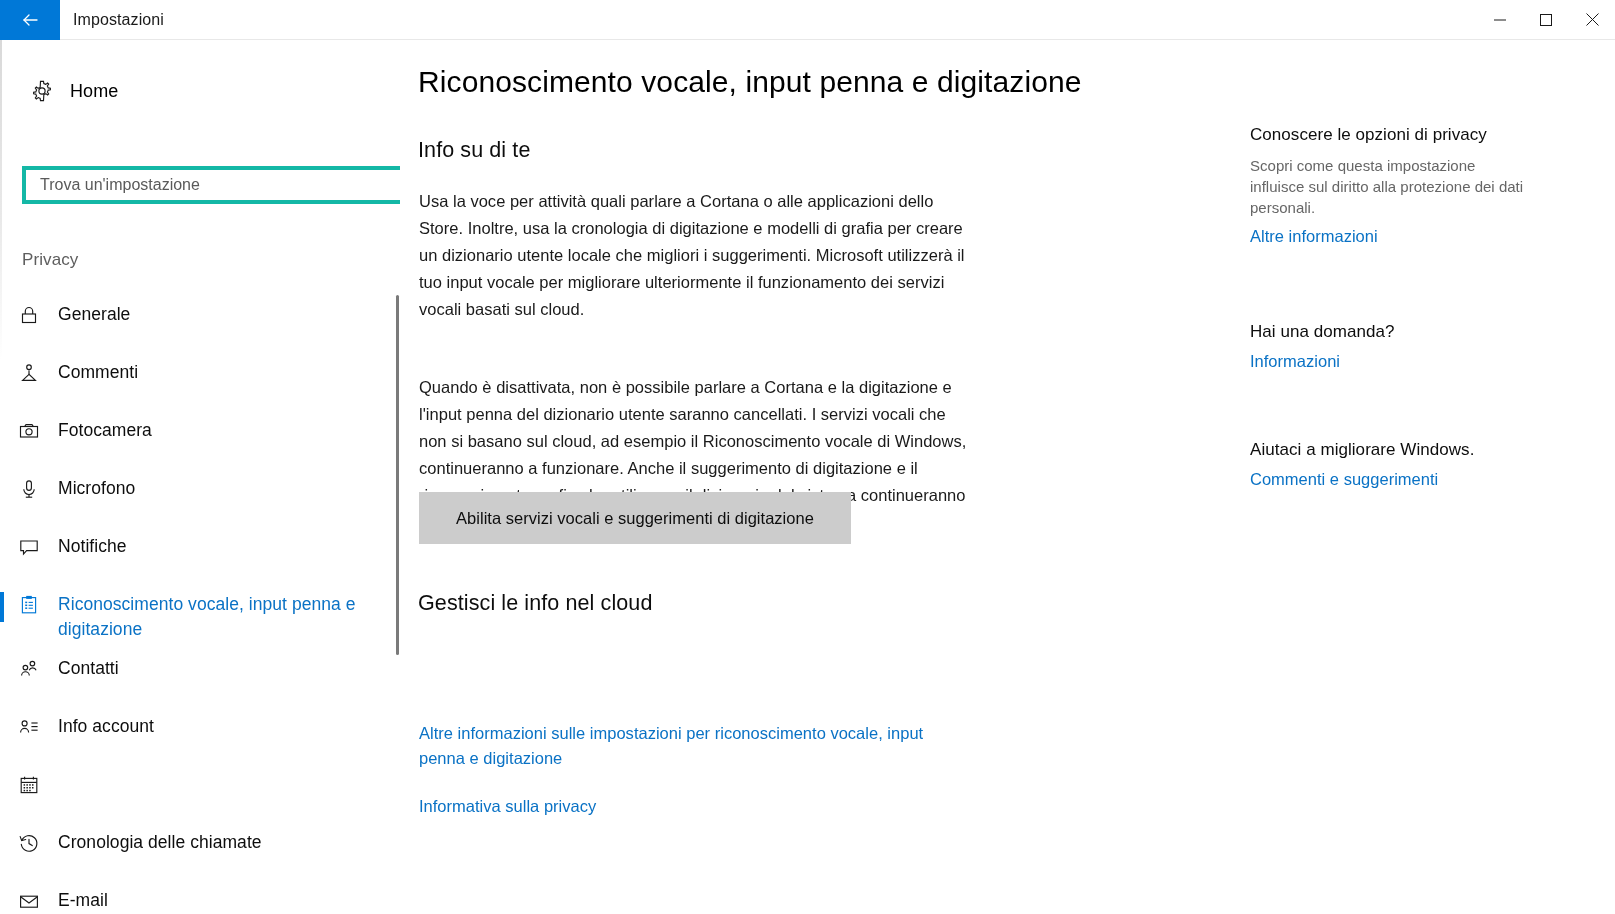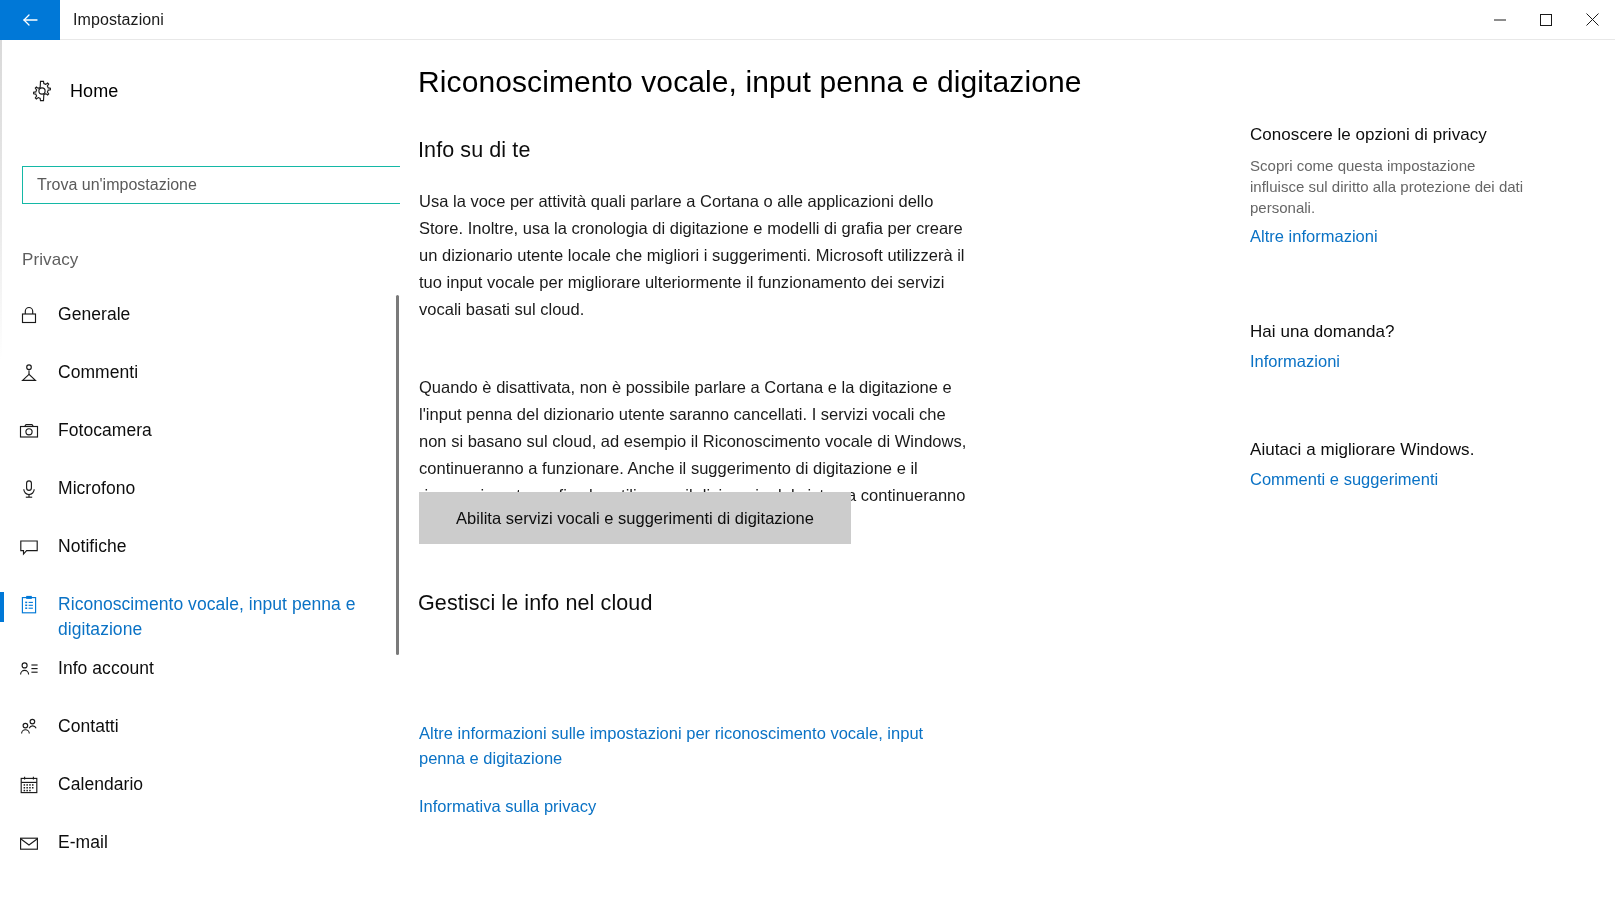--- a/index.html
+++ b/index.html
@@ -107,21 +107,21 @@
     font-size: 18px;
     color: #000000;
     letter-spacing: 0.1px;
   }
 
   .searchbox {
     position: absolute;
     top: 126px; left: 22px;
     width: 420px;
     height: 38px;
-    border: 1px solid #14b8a6;
+    border: 4px solid #14b8a6;
     background: #ffffff;
     display: flex;
     align-items: center;
     cursor: text;
   }
   .searchbox input {
     flex: 1 1 auto;
     border: 0;
     outline: 0;
     background: transparent;
@@ -459,41 +459,41 @@
             <line x1="10.6" y1="14.2" x2="14.9" y2="14.2" stroke-width="1.1"></line>
           </svg>
         </span>
         <span class="nav-label">Riconoscimento vocale, input penna e digitazione</span>
       </div>
 
       <div class="nav-item">
         <span class="sel-bar"></span>
         <span class="nav-icon">
           <svg width="22" height="22" viewBox="0 0 22 22" fill="none" stroke="currentColor" stroke-width="1.15">
+            <circle cx="7.4" cy="9.6" r="2.3"></circle>
+              <path d="M3.6 17.6 a3.85 3.85 0 0 1 7.7 0"></path>
+            <circle cx="14.4" cy="5.6" r="2.3"></circle>
+              <path d="M11.2 12.2 a3.7 3.7 0 0 1 6.9 0"></path>
+          </svg>
+        </span>
+        <span class="nav-label">Contatti</span>
+      </div>
+
+      <div class="nav-item">
+        <span class="sel-bar"></span>
+        <span class="nav-icon">
+          <svg width="22" height="22" viewBox="0 0 22 22" fill="none" stroke="currentColor" stroke-width="1.15">
             <circle cx="6.6" cy="7.4" r="2.5"></circle>
               <path d="M2.6 16.4 a4 4 0 0 1 8 0"></path>
             <line x1="13.4" y1="7" x2="19.6" y2="7"></line>
               <line x1="13.4" y1="10.6" x2="19.6" y2="10.6"></line>
               <line x1="13.4" y1="14.2" x2="19.6" y2="14.2"></line>
           </svg>
         </span>
         <span class="nav-label">Info account</span>
-      </div>
-
-      <div class="nav-item">
-        <span class="sel-bar"></span>
-        <span class="nav-icon">
-          <svg width="22" height="22" viewBox="0 0 22 22" fill="none" stroke="currentColor" stroke-width="1.15">
-            <circle cx="7.4" cy="9.6" r="2.3"></circle>
-              <path d="M3.6 17.6 a3.85 3.85 0 0 1 7.7 0"></path>
-            <circle cx="14.4" cy="5.6" r="2.3"></circle>
-              <path d="M11.2 12.2 a3.7 3.7 0 0 1 6.9 0"></path>
-          </svg>
-        </span>
-        <span class="nav-label">Contatti</span>
       </div>
 
       <div class="nav-item">
         <span class="sel-bar"></span>
         <span class="nav-icon">
           <svg width="22" height="22" viewBox="0 0 22 22" fill="none" stroke="currentColor" stroke-width="1.15">
             <rect x="3.2" y="4.4" width="15.6" height="14.2"></rect>
             <line x1="3.2" y1="8.4" x2="18.8" y2="8.4"></line>
             <line x1="6.6" y1="2.7" x2="6.6" y2="5.4"></line>
               <line x1="15.4" y1="2.7" x2="15.4" y2="5.4"></line>
@@ -505,23 +505,33 @@
               <rect x="5.6" y="13" width="1.5" height="1.5"></rect>
                 <rect x="8.4" y="13" width="1.5" height="1.5"></rect>
               <rect x="11.2" y="13" width="1.5" height="1.5"></rect>
                 <rect x="14" y="13" width="1.5" height="1.5"></rect>
               <rect x="5.6" y="15.8" width="1.5" height="1.5"></rect>
                 <rect x="8.4" y="15.8" width="1.5" height="1.5"></rect>
               <rect x="11.2" y="15.8" width="1.5" height="1.5"></rect>
             </g>
           </svg>
         </span>
-        <span class="nav-label">Calendario</span>
-      </div>
-
+      </div>
+
+      <div class="nav-item">
+        <span class="sel-bar"></span>
+        <span class="nav-icon">
+          <svg width="22" height="22" viewBox="0 0 22 22" fill="none" stroke="currentColor" stroke-width="1.15" stroke-linecap="round">
+            <path d="M3.9 8.3 A7.8 7.8 0 1 1 3.3 12.3"></path>
+            <path d="M2.2 4.6 L3.7 8.6 L7.7 7.5"></path>
+            <path d="M11 7.4 V11.6 L14.2 13.6"></path>
+          </svg>
+        </span>
+        <span class="nav-label">Cronologia delle chiamate</span>
+      </div>
 
       <div class="nav-item">
         <span class="sel-bar"></span>
         <span class="nav-icon">
           <svg width="22" height="22" viewBox="0 0 22 22" fill="none" stroke="currentColor" stroke-width="1.15">
             <rect x="2.6" y="6.2" width="16.8" height="11"></rect>
               <path d="M2.6 6.8 L11 13 L19.4 6.8"></path>
           </svg>
         </span>
         <span class="nav-label">E-mail</span>

